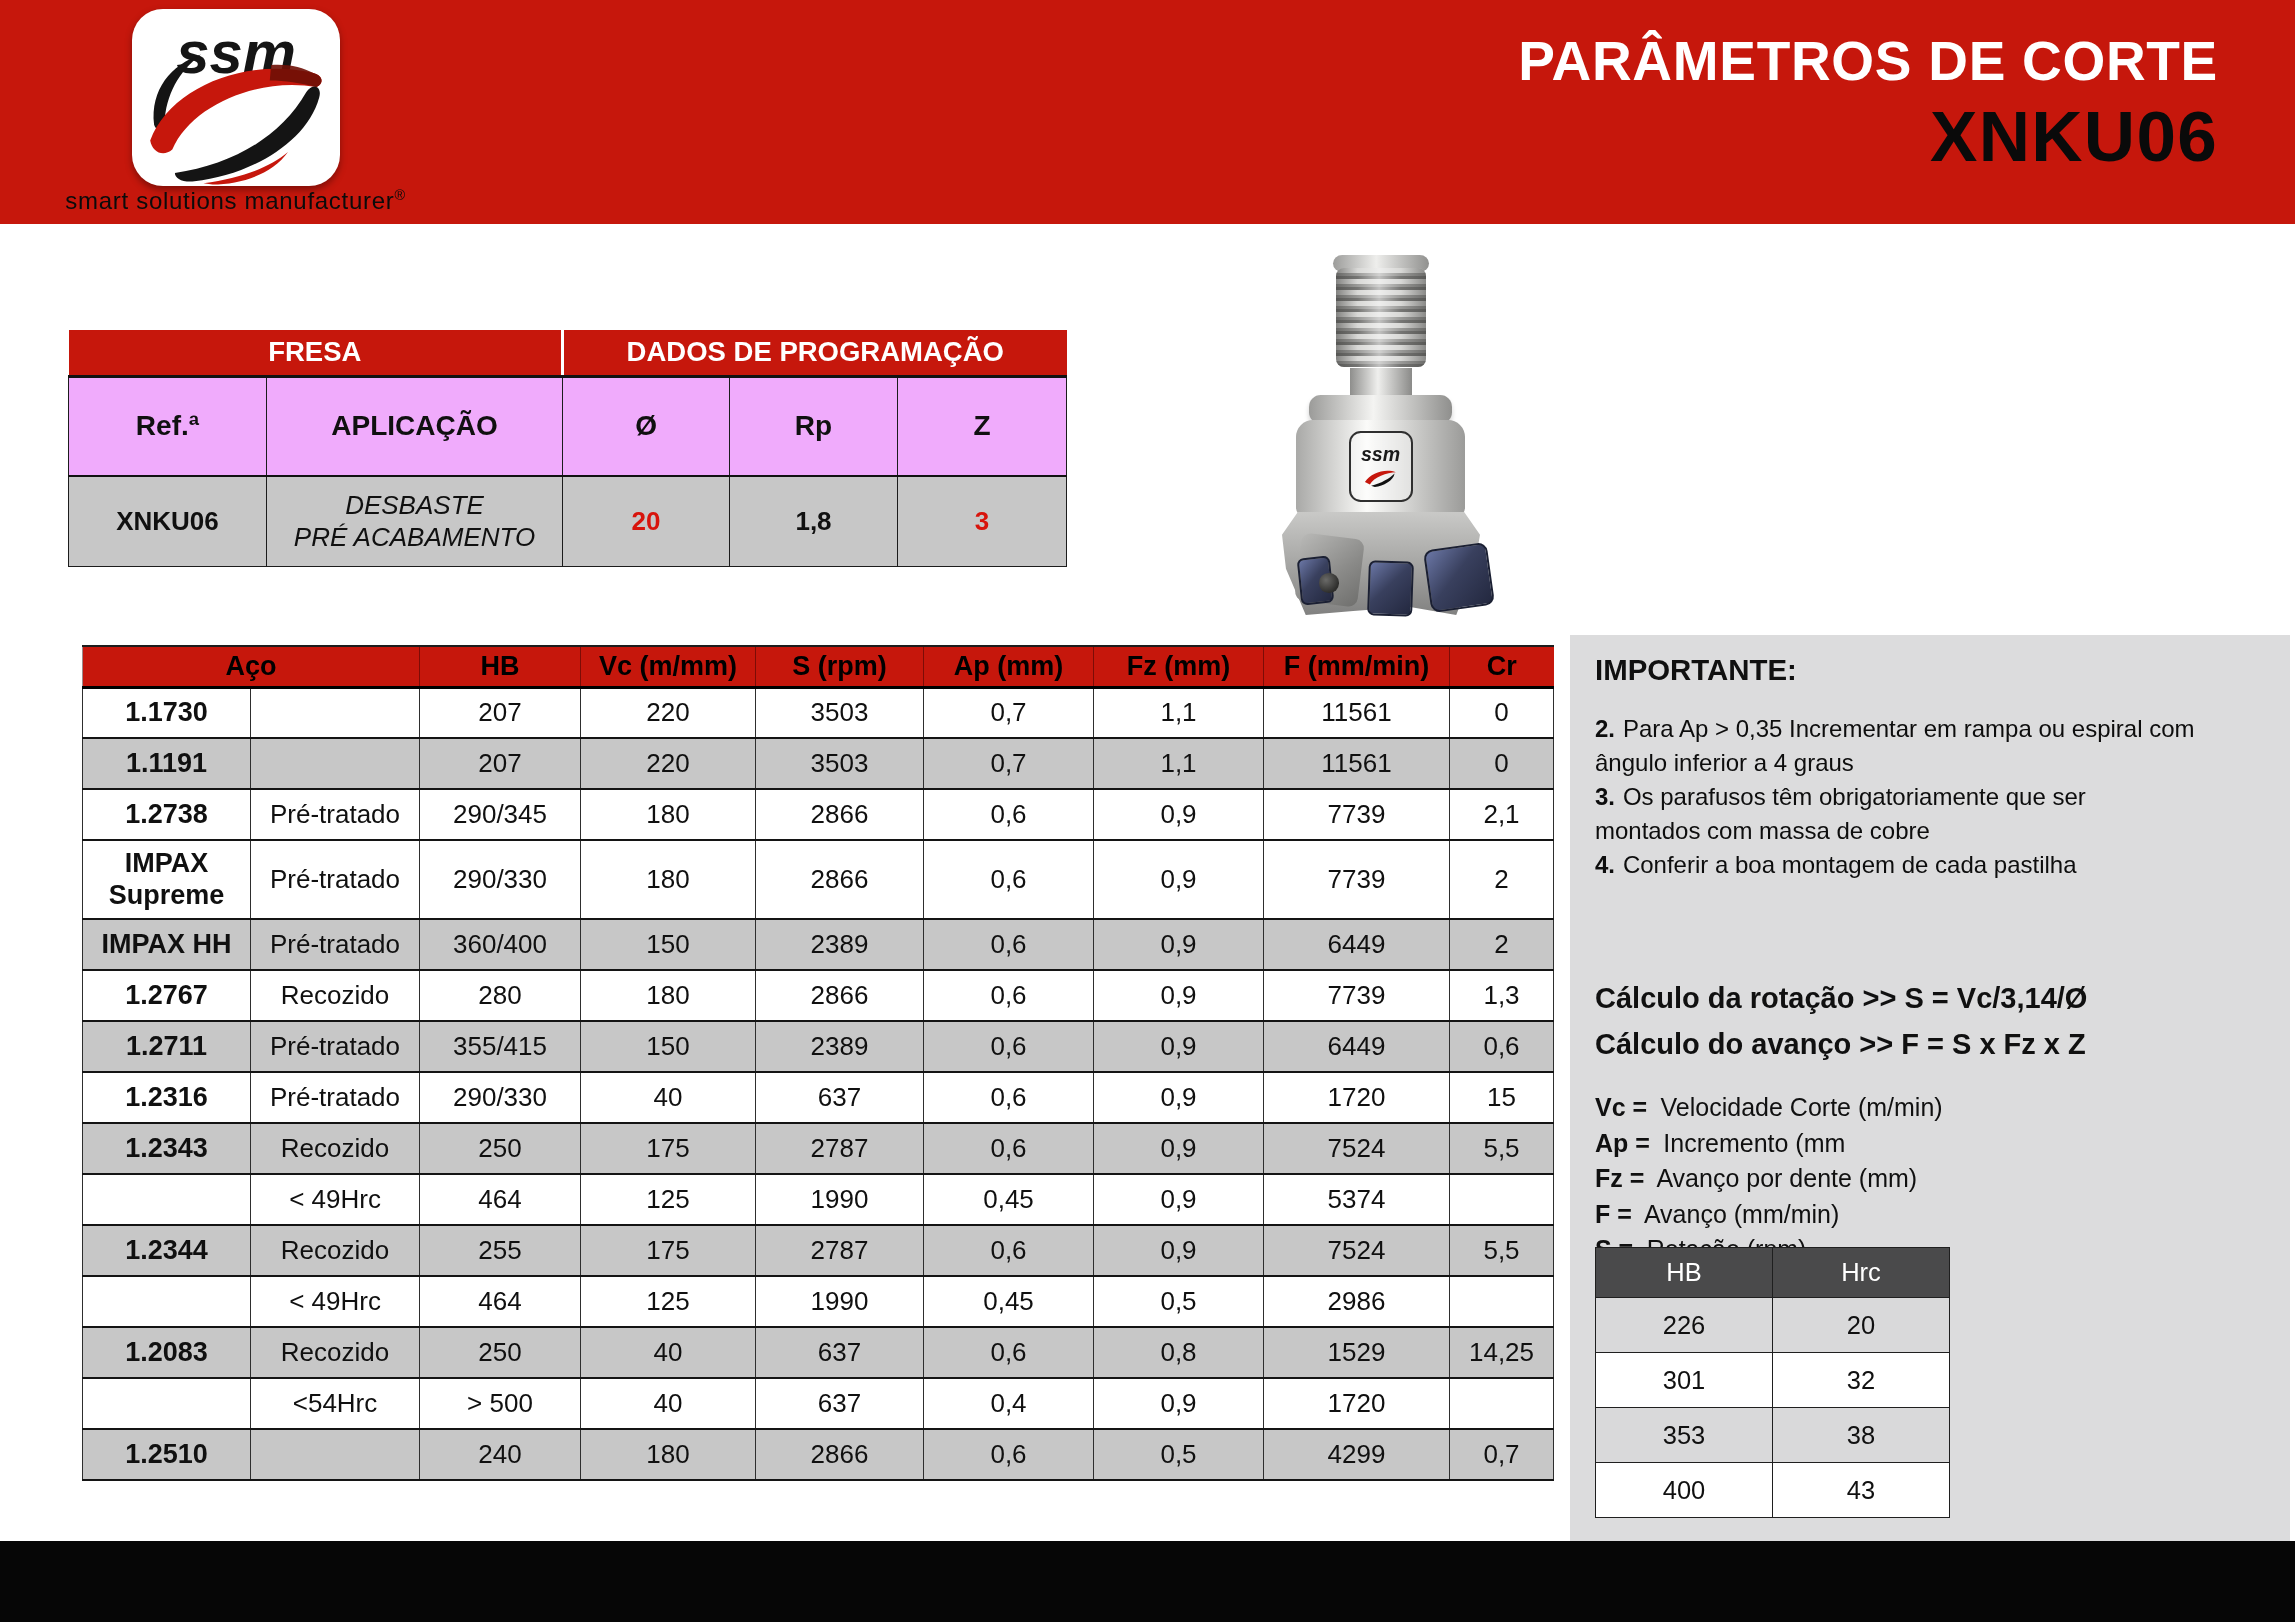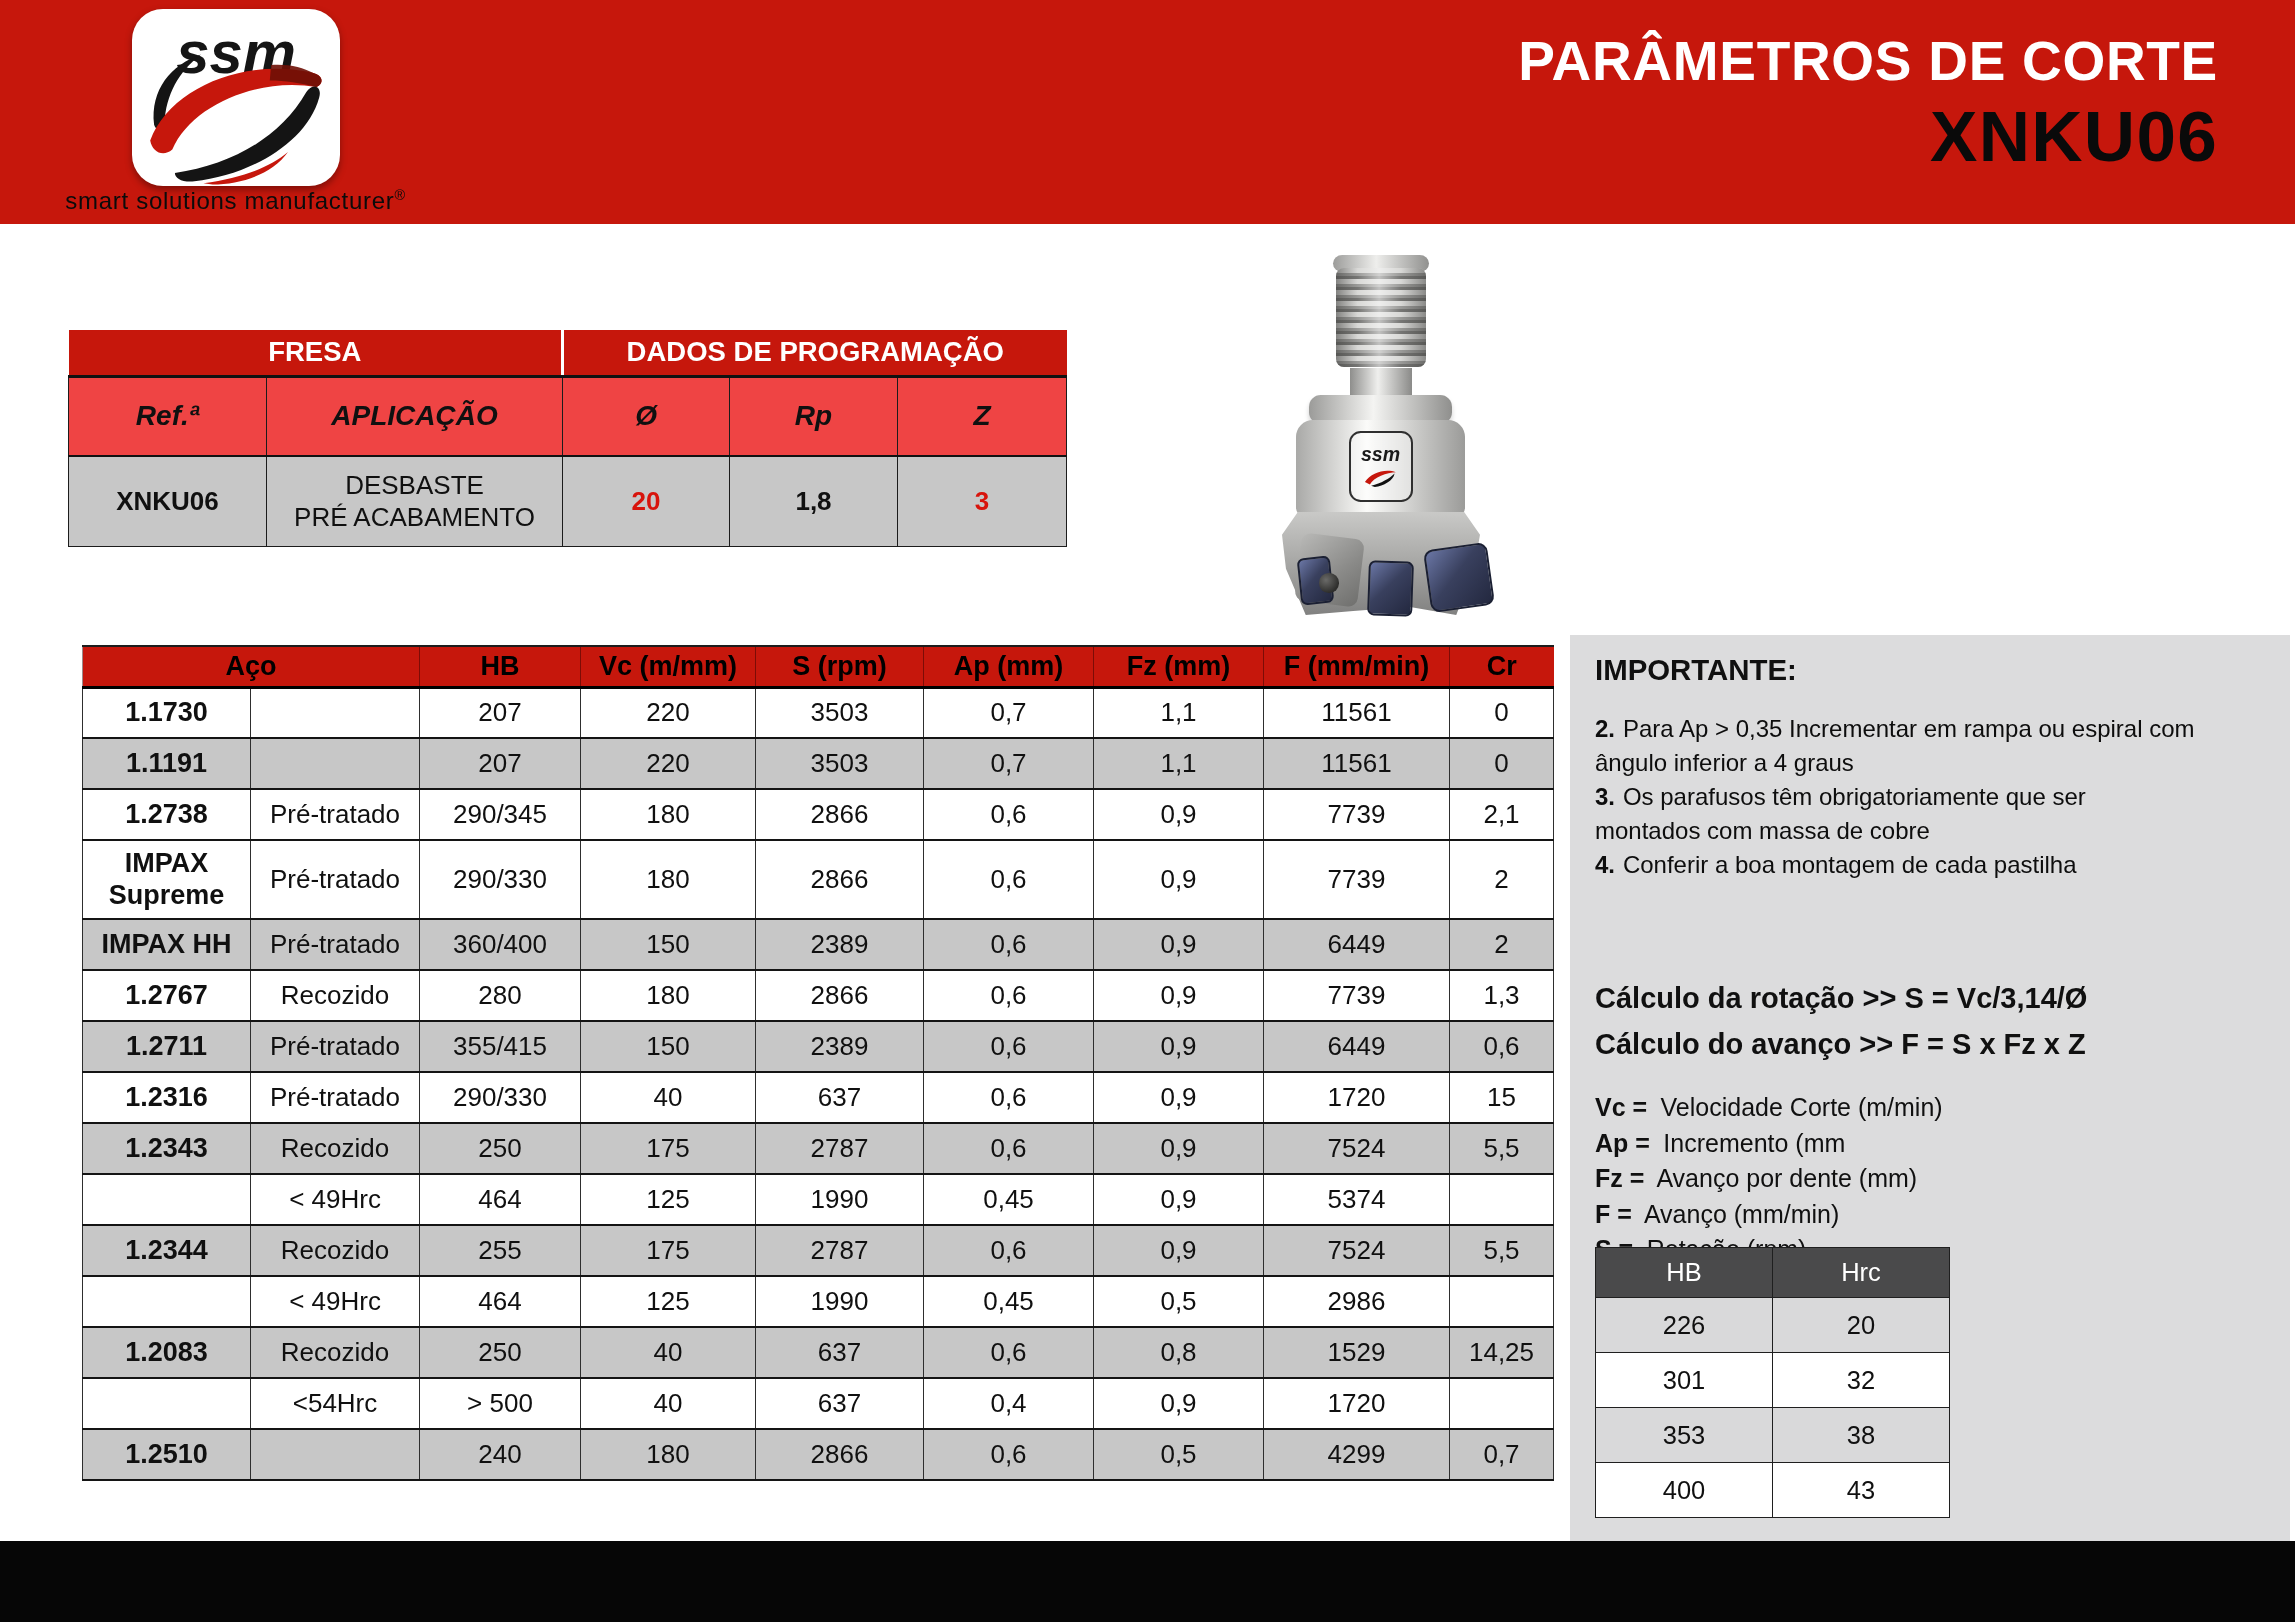--- a/index.html
+++ b/index.html
@@ -23,25 +23,25 @@
   td,th{text-align:center;vertical-align:middle;padding:0 3.9px;box-sizing:border-box;}
 
   
   .fresa-wrap{position:absolute;left:68px;top:330px;}
   .fresa-table{width:998px;}
   .fresa-table .c1{width:198px}.fresa-table .c2{width:296px}.fresa-table .c3{width:167px}
   .fresa-table .c4{width:168px}.fresa-table .c5{width:169px}
   .fresa-table th{height:46px;background:#C6170C;color:#FFFFFF;font-size:27.5px;font-weight:700;
                   border-bottom:3.3px solid #111;}
   .fresa-table th.gap{border-left:3.9px solid #FFFFFF;}
-  .fresa-table .label-row td{height:80px;font-weight:700;font-size:28px;background:#ef4444;
-                  border:1.3px solid #1C1C1C;font-style:italic;}
+  .fresa-table .label-row td{height:100px;font-weight:700;font-size:28px;background:#f0abfc;
+                  border:1.3px solid #1C1C1C;}
   .fresa-table .value-row td{height:90px;background:#C7C7C7;font-size:26px;
                   border:1.3px solid #1C1C1C;border-top:2.6px solid #111;}
-  .app{white-space:pre-line;font-size:25px;line-height:1.25;}
+  .app{white-space:pre-line;font-size:25px;line-height:1.25;font-style:italic;}
   .red-text{color:#D8140C;}
   .bold{font-weight:700;font-size:27.5px;}
 
   
   .main-wrap{position:absolute;left:82px;top:645px;}
   .main-table{width:1472px;}
   .main-table .m1{width:168px}.main-table .m2{width:169px}.main-table .m3{width:161px}
   .main-table .m4{width:175px}.main-table .m5{width:168px}.main-table .m6{width:170px}
   .main-table .m7{width:170px}.main-table .m8{width:186px}.main-table .m9{width:104px}
   .main-table th{height:41px;background:#C6170C;color:#000000;font-size:27px;font-weight:700;

